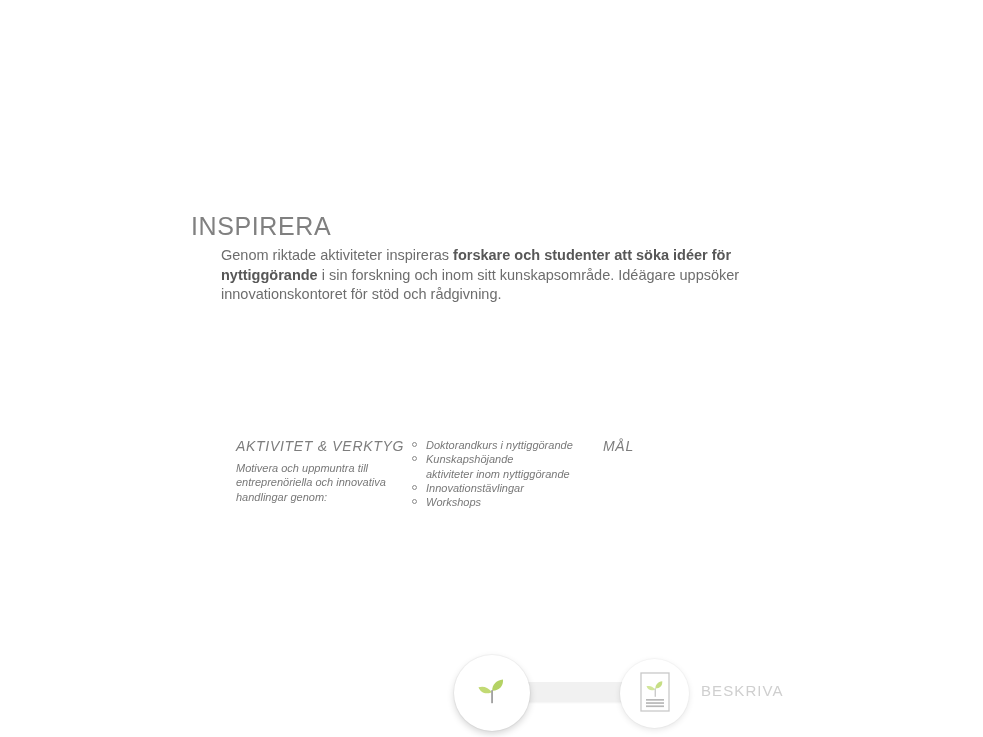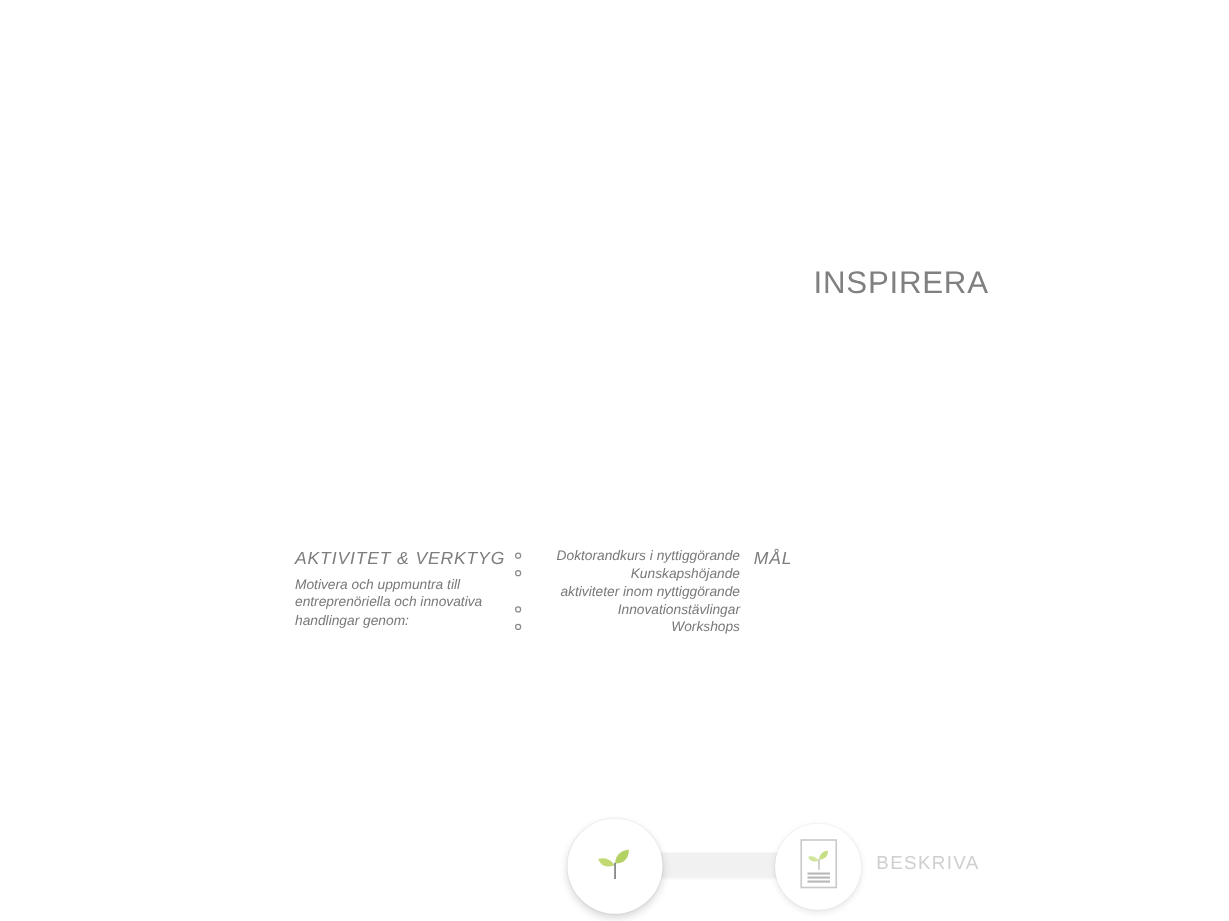--- a/index.html
+++ b/index.html
@@ -15,21 +15,21 @@
     color: #6e6e6e;
     overflow: hidden;
   }
 
   
   .title-block {
     position: absolute;
     left: 191px;
     top: 211px;
     width: 600px;
-    text-align: right;
+    text-align: left;
   }
   .stage-title {
     font-size: 25px;
     letter-spacing: 0.6px;
     color: #808080;
     font-weight: 400;
     line-height: 30px;
     margin: 0 0 5px 0;
   }
   .stage-desc {
@@ -127,21 +127,20 @@
     list-style: none;
     margin: 0;
     padding: 0;
   }
   ul.bullets li {
     position: relative;
     padding-left: 14px;
     font-size: 11px;
     line-height: 14.3px;
     color: #787878;
-    text-align: right;
   }
   ul.bullets li .dot {
     position: absolute;
     left: 0;
     top: 4px;
     width: 5px;
     height: 5px;
     border: 1.4px solid #8a8a8a;
     border-radius: 50%;
     box-sizing: border-box;
@@ -150,20 +149,23 @@
     display: block;
   }
   .list-offset { margin-top: 21px; }
   .spacer-top  { margin-top: 4px; }
 </style>
 </head>
 <body>
 
 <div class="title-block">
   <h1 class="stage-title">INSPIRERA</h1>
+  <p class="stage-desc">
+    <span>Genom riktade aktiviteter inspireras </span><b>forskare och studenter att söka idéer för nyttiggörande</b><span> i sin forskning och inom sitt kunskapsområde. Idéägare uppsöker innovationskontoret för stöd och rådgivning.</span>
+  </p>
 </div>
 
 <div class="flow">
 
   <div class="connector"></div>
 
   <div class="node primary">
     <span>
       <svg width="40" height="40" viewBox="0 0 40 40">
         <path d="M20.2 19.5 C 20.2 13.5, 24 9.5, 31 8.5 C 31.5 15, 27.5 19.5, 20.5 19.8 Z" fill="#b4d264"></path>

